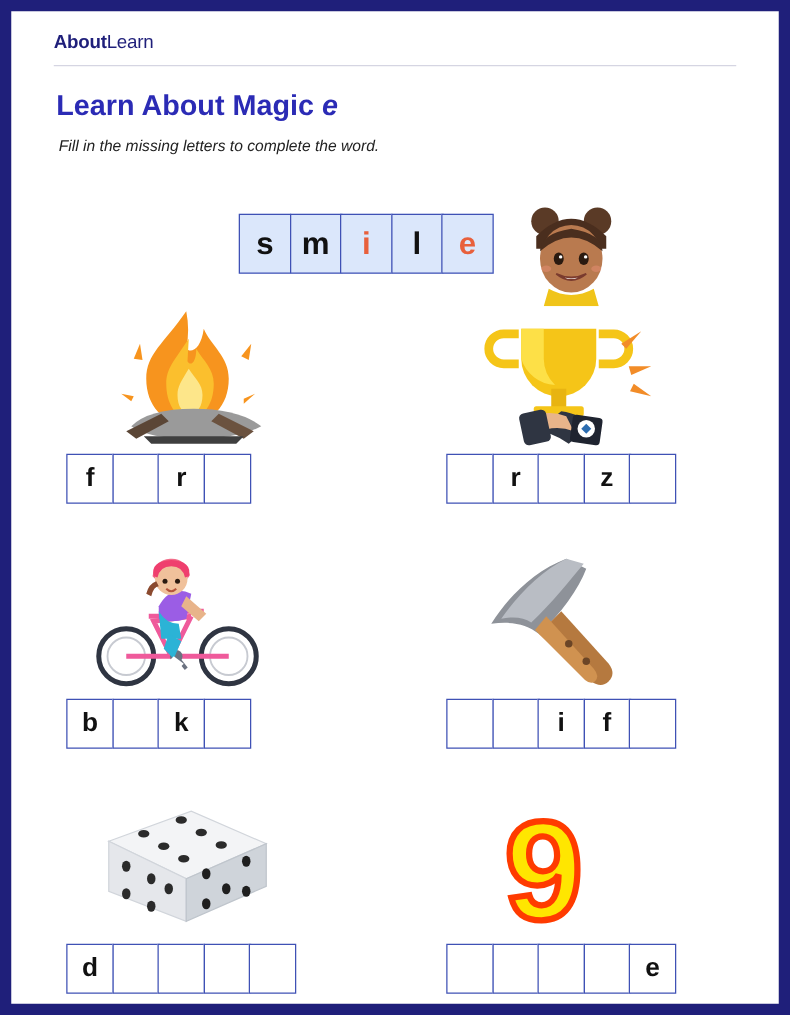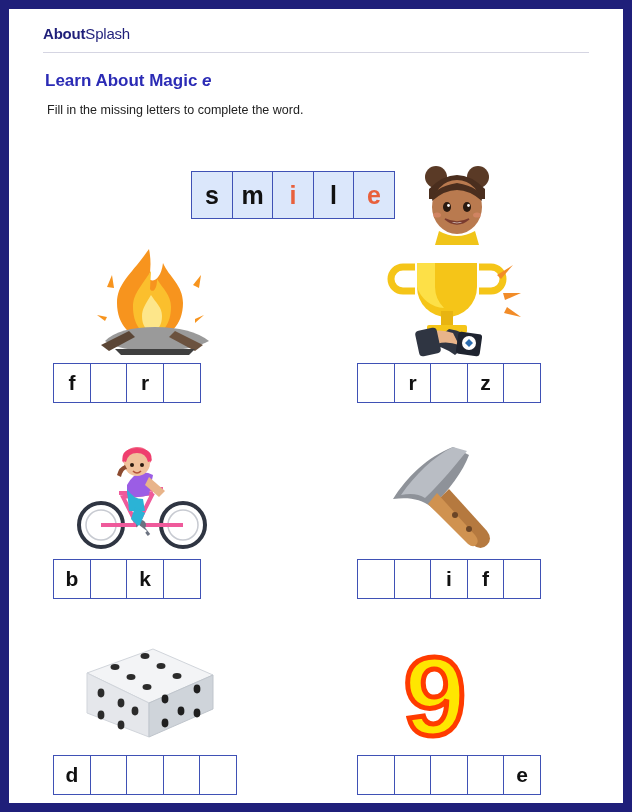--- a/index.html
+++ b/index.html
@@ -35,30 +35,31 @@
     color: #1f1f7a;
     letter-spacing: -0.2px;
     padding-bottom: 10px;
   }
   .brand .light { font-weight: normal; color: #1f1f7a; }
   .rule {
     border-bottom: 1px solid #d5d5e2;
     margin: 0 0 18px 0;
   }
   .title {
-    font-size: 17px;
+    font-size: 23px;
     font-weight: bold;
     color: #2b2bb5;
     margin: 0 0 12px 2px;
   }
   .title .mage { font-style: italic; }
   .instruction {
     font-size: 12.5px;
     color: #222222;
     margin: 0 0 6px 4px;
+    font-style: italic;
   }
 
   
   .word {
     display: flex;
   }
   .cell {
     width: 38px;
     height: 40px;
     border: 1.5px solid #3f51b5;
@@ -115,21 +116,21 @@
     top: 150px;
   }
 </style>
 </head>
 <body>
 
 <div class="page">
   <div class="inner">
 
     <div class="brand">
-      <span>About</span><span class="light">Splash</span>
+      <span>About</span><span class="light">Learn</span>
     </div>
     <div class="rule"></div>
 
     <h1 class="title">
       <span>Learn About Magic </span><span class="mage">e</span>
     </h1>
 
     <p class="instruction">Fill in the missing letters to complete the word.</p>
 
     <div class="word example">

